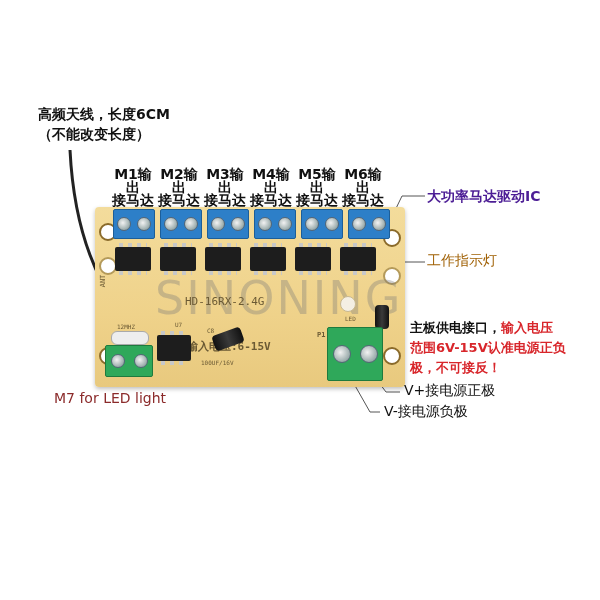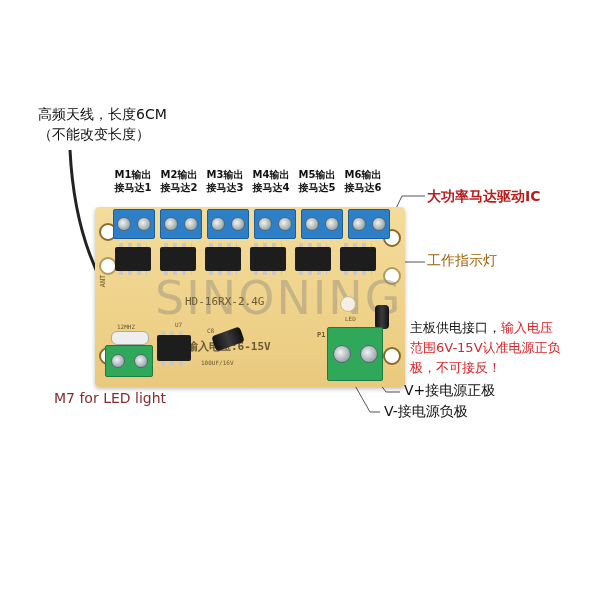--- a/index.html
+++ b/index.html
@@ -1,21 +1,21 @@
 <!DOCTYPE html>
 <html><head>
   <meta charset="utf-8">
   <style>
     html, body { margin: 0; padding: 0; }
     body { width: 600px; height: 600px; background: #ffffff; position: relative; overflow: hidden; font-family: "DejaVu Sans", sans-serif; }
     .abs { position: absolute; }
-    .label-black { color: #111; font-weight: normal; font-size: 14px; line-height: 20px; white-space: nowrap; }
-    .label-blue { color: #b91c1c; font-weight: bold; font-size: 14px; line-height: 20px; white-space: nowrap; }
+    .label-black { color: #111; font-weight: bold; font-size: 14px; line-height: 20px; white-space: nowrap; }
+    .label-blue { color: #4c1d95; font-weight: bold; font-size: 14px; line-height: 20px; white-space: nowrap; }
     .label-red { color: #d8262b; }
-    .motor-label { font-size: 10px; font-weight: bold; color: #111; line-height: 13px; text-align: center; width: 46px; }
+    .motor-label { font-size: 14px; font-weight: bold; color: #111; line-height: 13px; text-align: center; width: 46px; }
     .board { left: 95px; top: 207px; width: 310px; height: 180px; background: linear-gradient(180deg, #f3dc9c 0%, #efd28a 60%, #e8c97e 100%); border-radius: 4px; box-shadow: 0 2px 4px rgba(0,0,0,0.25); }
     .hole { width: 14px; height: 14px; border-radius: 50%; background: #fff; border: 2px solid #b49a5a; }
     .hole.ring { border: 2px solid #8a6a2a; }
     .term-blue { width: 40px; height: 28px; background: #2d7fc8; border: 1px solid #1c5e99; border-radius: 2px; display: flex; justify-content: space-around; align-items: center; }
     .screw { width: 12px; height: 12px; border-radius: 50%; background: radial-gradient(circle at 40% 40%, #f2f2f2, #9aa 70%); border: 1px solid #567; }
     .chip { width: 36px; height: 24px; background: #1d1d1d; border-radius: 2px; }
     .chip::before, .chip::after { content: ""; position: absolute; left: 4px; right: 4px; height: 4px; background: repeating-linear-gradient(90deg, #c8c8c8 0 4px, transparent 4px 9px); }
     .chip::before { top: -4px; } .chip::after { bottom: -4px; }
     .silk { color: #6b5a34; font-family: "DejaVu Sans Mono", monospace; }
     .term-green { background: #2fa85a; border: 1px solid #1e7a3e; border-radius: 2px; display: flex; justify-content: space-around; align-items: center; }

